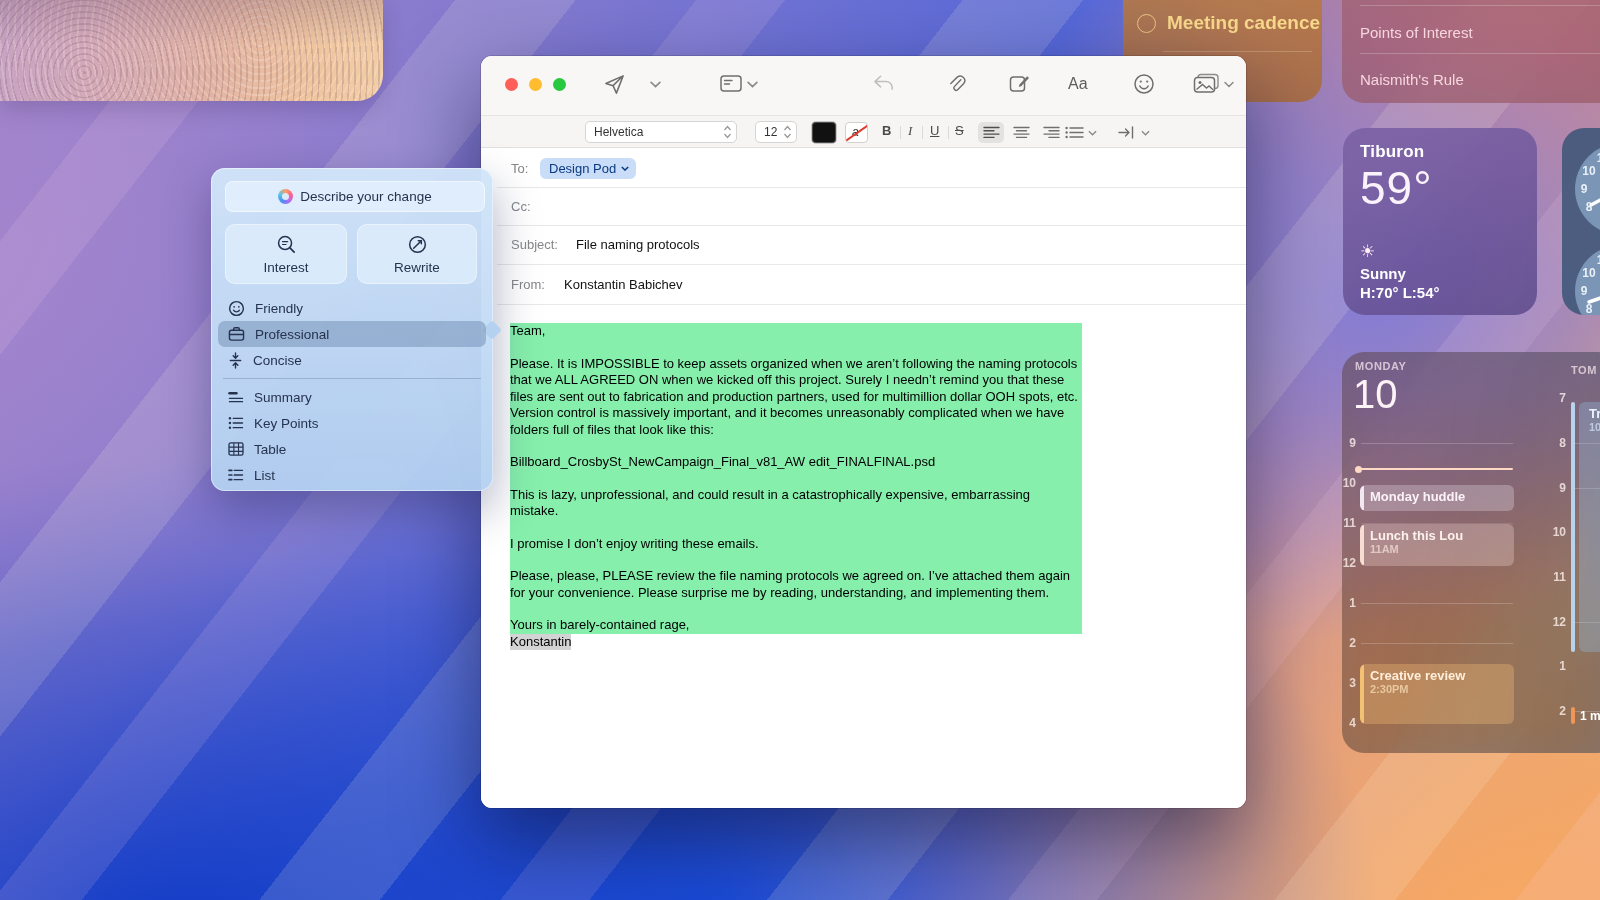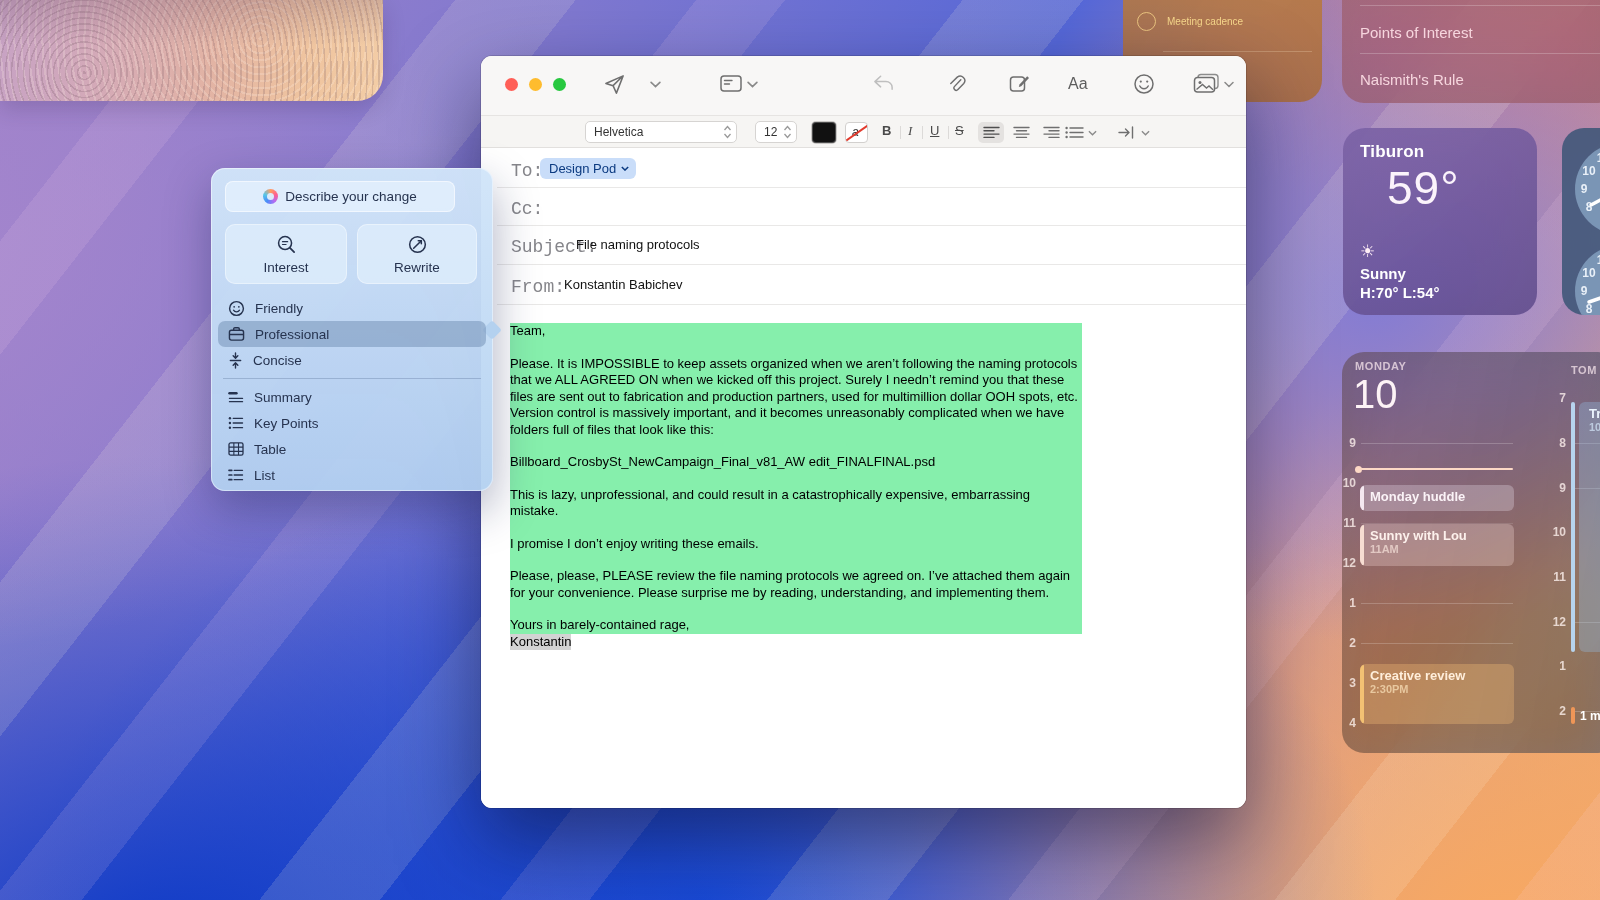--- a/index.html
+++ b/index.html
@@ -30,31 +30,31 @@
       repeating-radial-gradient(circle at 68% 38%, rgba(255,240,228,.22) 0 2px, transparent 2px 7px),
       linear-gradient(95deg,#c7a2c4 0%,#d3a9b8 25%,#e2b3a4 55%,#efc49f 80%,#f3cda6 100%);
     box-shadow:0 8px 22px rgba(40,20,60,.18);}
 
   
   .widget{position:absolute;border-radius:22px;z-index:10;-webkit-backdrop-filter:blur(22px) saturate(160%);backdrop-filter:blur(22px) saturate(160%);color:#fff;}
 
   .w-reminders{left:1123px;top:-24px;width:199px;height:126px;background:linear-gradient(180deg,rgba(186,124,62,.88),rgba(168,108,58,.88));}
   .rem-row{position:absolute;left:14px;top:36px;display:flex;align-items:center;gap:11px;}
   .rem-circle{width:19px;height:19px;border-radius:50%;border:1.6px solid #ecc57f;box-sizing:border-box;}
-  .rem-label{font-size:10px;font-weight:400;color:#f8d98c;}
+  .rem-label{font-size:19px;font-weight:700;color:#f8d98c;}
   .rem-div{position:absolute;left:40px;right:10px;top:75px;height:1px;background:rgba(255,235,200,.25);}
 
   .w-notes{left:1342px;top:-40px;width:278px;height:143px;background:linear-gradient(180deg,rgba(158,96,106,.72),rgba(150,92,102,.72));}
   .note-item{position:absolute;left:18px;font-size:15px;font-weight:500;color:rgba(250,219,226,.96);}
   .note-div{position:absolute;left:18px;right:0;height:1px;background:rgba(255,255,255,.22);}
 
   .w-weather{left:1343px;top:128px;width:194px;height:187px;background:linear-gradient(160deg,rgba(121,97,163,.88),rgba(96,77,138,.88));}
   .wx{position:absolute;left:17px;}
   .wx-city{top:14px;font-size:17px;font-weight:700;letter-spacing:.2px;}
-  .wx-temp{top:33px;font-size:46px;font-weight:300;letter-spacing:1px;color:#fbf3fb;margin-left:27px;}
+  .wx-temp{top:33px;font-size:46px;font-weight:300;letter-spacing:1px;color:#fbf3fb;}
   .wx-sun{top:113px;font-size:17px;color:#ffeef6;}
   .wx-cond{top:137px;font-size:15px;font-weight:600;}
   .wx-hl{top:156px;font-size:15px;font-weight:600;}
 
   .w-clocks{left:1562px;top:128px;width:80px;height:187px;border-radius:22px 0 0 22px;background:rgba(60,86,118,.88);overflow:hidden;}
   .clock{position:absolute;left:9px;}
   .clock text{font-family:"Liberation Sans",sans-serif;font-size:12px;font-weight:700;fill:#e9f0f8;}
 
   .w-calendar{left:1342px;top:352px;width:278px;height:401px;background:linear-gradient(100deg,rgba(92,70,56,.55),rgba(64,78,104,.60));overflow:hidden;}
   .cal-daylabel{position:absolute;font-size:11px;font-weight:700;letter-spacing:.6px;color:rgba(255,238,244,.70);}
@@ -76,37 +76,37 @@
   .tl{position:absolute;top:22px;width:13px;height:13px;border-radius:50%;}
   .mi{position:absolute;top:17px;}
   .mail-format{position:absolute;left:0;top:59px;right:0;height:33px;background:#f6f5f3;border-top:1px solid #e6e4e2;border-bottom:1px solid #e2e0de;box-sizing:border-box;}
   .sel{position:absolute;top:5px;height:22px;background:#fff;border:1px solid #d6d4d2;border-radius:5px;box-sizing:border-box;font-size:12px;color:#333;display:flex;align-items:center;padding-left:8px;}
   .stepper{position:absolute;right:4px;top:2px;}
   .fmt-txt{position:absolute;top:7px;font-size:13px;color:#4a4a4a;}
   .fmt-div{position:absolute;top:10px;width:1px;height:13px;background:#dcdad8;}
   .align-btn{position:absolute;top:6px;width:26px;height:21px;border-radius:5px;display:flex;align-items:center;justify-content:center;}
   .align-btn.on{background:#e4e2e0;}
   .field-row{position:absolute;left:0;right:0;}
-  .f-label{position:absolute;left:30px;font-size:18px;color:#86868b;font-family:Liberation Mono, monospace;}
+  .f-label{position:absolute;left:30px;font-size:13px;color:#86868b;}
   .f-value{position:absolute;font-size:13px;color:#111;}
   .f-div{position:absolute;left:16px;right:0;height:1px;background:#e9e8e7;}
   .to-pill{position:absolute;left:59px;top:-3px;height:21px;background:#c9ddf9;border-radius:6px;display:flex;align-items:center;padding:0 7px 0 9px;gap:5px;font-size:13px;font-weight:500;color:#0b3a80;}
   .mail-body{position:absolute;left:0;top:249px;right:0;bottom:0;background:#fff;padding:18px 28px 0 29px;font-size:13px;line-height:16.5px;color:#000;}
   .sel-block{background:#86efac;width:572px;}
   .sel-block p{margin:0 0 16px;}
   .sel-block p:last-child{margin-bottom:0;}
   .sel-inline{background:#d3d3d3;display:inline-block;}
 
   
   .wt{left:211px;top:168px;width:282px;height:323px;z-index:40;border-radius:14px;
     background:linear-gradient(180deg,rgba(209,229,249,.96),rgba(178,208,240,.94));
     box-shadow:0 18px 45px rgba(20,30,80,.35), inset 0 0 0 1px rgba(255,255,255,.45);
     color:#26334f;}
   .wt-tail{position:absolute;right:-6px;top:155px;width:14px;height:14px;background:#b4d1ef;transform:rotate(45deg);border-radius:3px;}
-  .wt-describe{position:absolute;left:14px;top:13px;width:230px;height:31px;border-radius:8px;background:rgba(229,241,253,.75);
+  .wt-describe{position:absolute;left:14px;top:13px;width:260px;height:31px;border-radius:8px;background:rgba(229,241,253,.75);
     box-shadow:inset 0 0 0 1px rgba(255,255,255,.55);display:flex;align-items:center;justify-content:center;gap:7px;font-size:13.5px;}
   .ai-dot{width:15px;height:15px;border-radius:50%;background:conic-gradient(#ff9d62,#ff5f90,#b06df5,#4a8df8,#56c7e8,#ff9d62);position:relative;}
   .ai-dot::after{content:"";position:absolute;inset:4px;border-radius:50%;background:#dcebfa;}
   .wt-btn{position:absolute;top:56px;height:60px;border-radius:10px;background:rgba(222,237,251,.8);box-shadow:inset 0 0 0 1px rgba(255,255,255,.4);
     display:flex;flex-direction:column;align-items:center;justify-content:center;gap:5px;font-size:13.5px;}
   .wt-row{position:absolute;left:7px;right:7px;height:26px;display:flex;align-items:center;gap:10px;padding-left:10px;box-sizing:border-box;border-radius:7px;font-size:13.5px;}
   .wt-row.on{background:rgba(118,148,184,.55);}
   .wt-div{position:absolute;left:12px;right:12px;top:210px;height:1px;background:rgba(50,75,120,.25);}
   .ico{display:inline-flex;align-items:center;justify-content:center;}
 </style>
@@ -185,21 +185,21 @@
   <div class="cal-grid" style="left:19px;width:152px;top:251px;"></div>
   <div class="cal-grid" style="left:19px;width:152px;top:291px;"></div>
   <div class="cal-now" style="top:116px;"></div>
 
   <div class="cal-ev" style="top:133px;height:26px;background:rgba(236,226,238,.30);">
     <div class="bar" style="background:#f4e8f0;"></div>
     <div class="t" style="color:#fbf3f7;">Monday huddle</div>
   </div>
   <div class="cal-ev" style="top:172px;height:42px;background:rgba(246,218,214,.30);">
     <div class="bar" style="background:#f7ddd2;"></div>
-    <div class="t" style="color:#fdf1ec;">Sunny with Lou</div>
+    <div class="t" style="color:#fdf1ec;">Lunch this Lou</div>
     <div class="tm" style="color:#f3ded6;">11AM</div>
   </div>
   <div class="cal-ev" style="top:312px;height:60px;background:rgba(248,192,120,.32);">
     <div class="bar" style="background:#f3c173;"></div>
     <div class="t" style="color:#ffeedb;">Creative review</div>
     <div class="tm" style="color:#f8ddb6;">2:30PM</div>
   </div>
 
   <div class="cal-daylabel" style="left:229px;top:12px;">TOM</div>
   <div class="cal-hour" style="left:210px;top:40px;">7</div>

